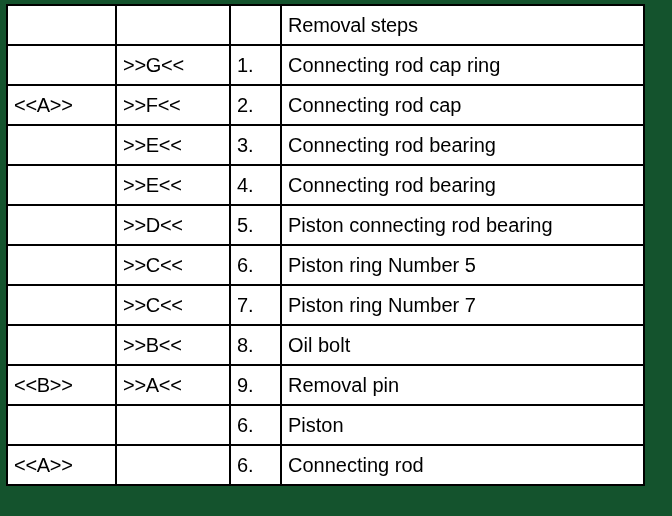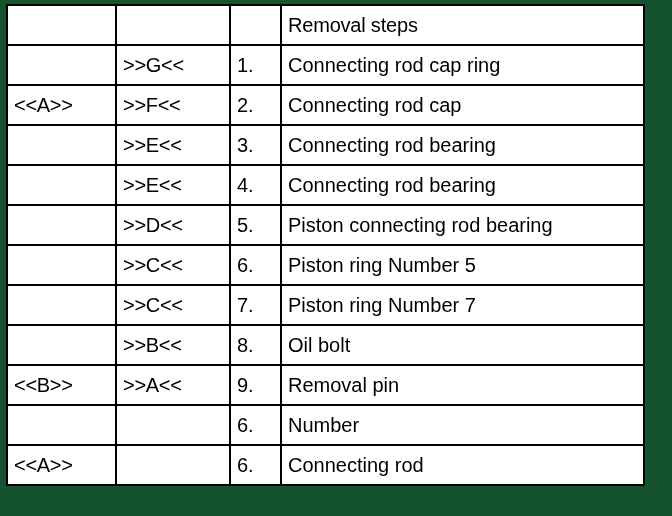--- a/index.html
+++ b/index.html
@@ -136,21 +136,21 @@
         <tr>
           <td class="cell-marker">&lt;&lt;B&gt;&gt;</td>
           <td class="cell-marker">&gt;&gt;A&lt;&lt;</td>
           <td class="cell-num">9.</td>
           <td class="cell-desc">Removal pin</td>
         </tr>
         <tr>
           <td class="cell-marker"></td>
           <td class="cell-marker"></td>
           <td class="cell-num">6.</td>
-          <td class="cell-desc">Number</td>
+          <td class="cell-desc">Piston</td>
         </tr>
         <tr>
           <td class="cell-marker">&lt;&lt;A&gt;&gt;</td>
           <td class="cell-marker"></td>
           <td class="cell-num">6.</td>
           <td class="cell-desc">Connecting rod</td>
         </tr>
       </tbody>
   </table>
 </div>

